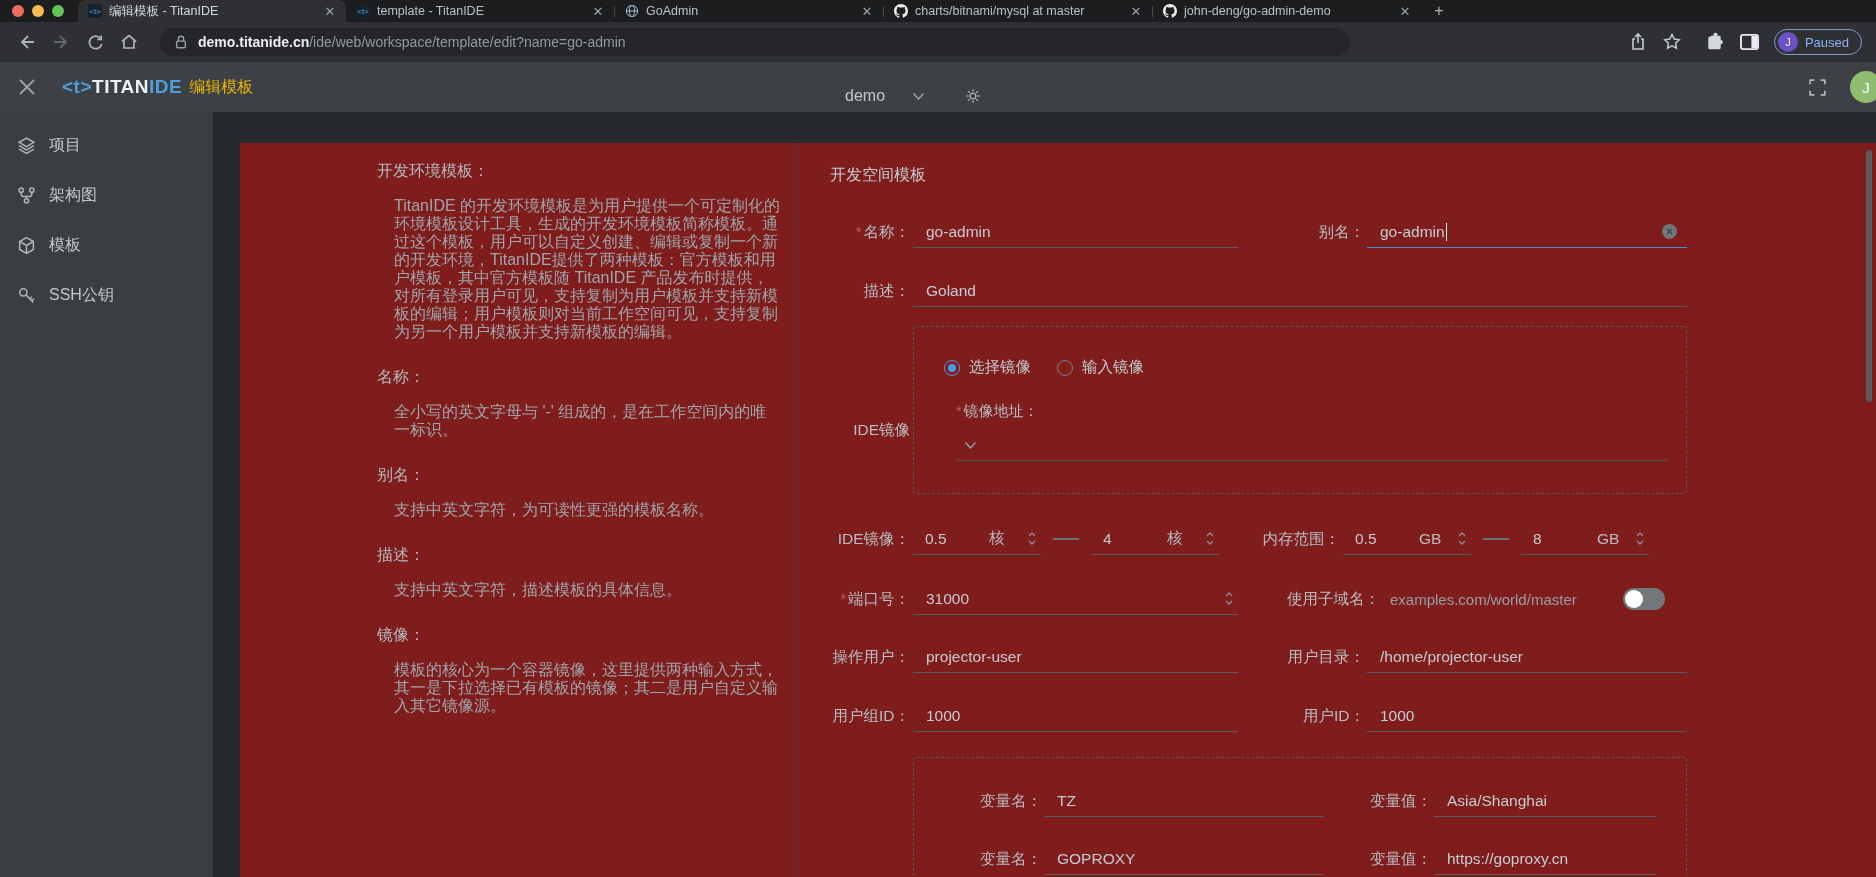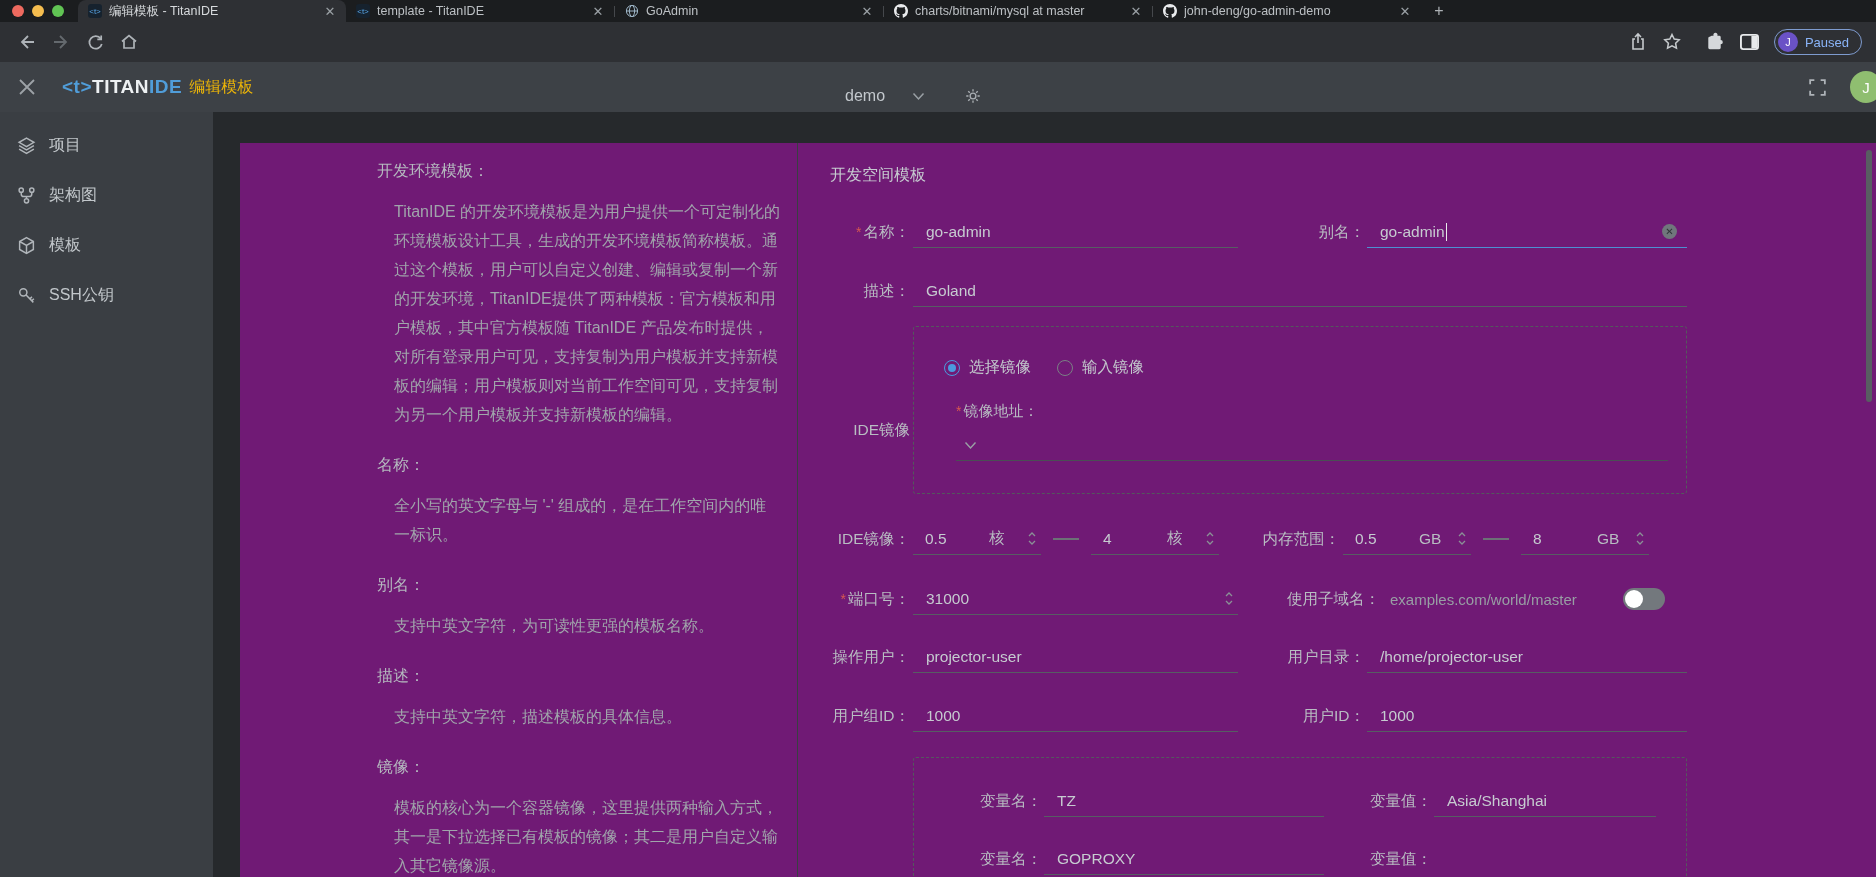--- a/index.html
+++ b/index.html
@@ -51,29 +51,29 @@
   .avatar { width:32px; height:32px; border-radius:50%; background:#8fbe70; color:#fff; font-size:15px;
     display:flex; align-items:center; justify-content:center; margin-right:-6px; }
 
   
   .content { display:flex; height:765px; }
   .sidebar { width:213px; background:#3a3e43; padding-top:8px; flex-shrink:0; }
   .side-item { height:50px; display:flex; align-items:center; gap:13px; padding-left:17px;
     color:#c2c7cb; font-size:16px; }
   .side-item svg { stroke:#b0b5ba; flex-shrink:0; }
   .main { flex:1; background:#26292c; position:relative; }
-  .panel { position:absolute; left:27px; top:31px; right:0; bottom:0; background:#701a75;
+  .panel { position:absolute; left:27px; top:31px; right:0; bottom:0; background:#7f1d1d;
     display:flex; overflow:hidden; }
   .scrollthumb { position:absolute; right:4px; top:38px; width:6px; height:252px; border-radius:3px; background:#585d62; }
 
   
   .docs { width:558px; flex-shrink:0; border-right:1px solid #3a3e42; padding:18px 16px 0 137px; }
   .docs-h { font-size:16px; color:#b5babf; margin:26px 0 15px; font-weight:400; }
   .docs-h.first { margin-top:0; }
-  .docs-p { font-size:16px; color:#a0a5ab; line-height:29px; padding-left:17px; }
+  .docs-p { font-size:16px; color:#a0a5ab; line-height:18px; padding-left:17px; }
 
   
   .form { margin-left:32px; width:857px; padding-top:20px; }
   .form-title { height:24px; line-height:24px; font-size:16px; color:#c6cbd0; }
   .frow { display:flex; align-items:center; height:34px; }
   .lbl { width:80px; text-align:right; font-size:15.5px; color:#b8bdc2; flex-shrink:0; white-space:nowrap; }
   .lbl2 { width:95px; text-align:right; font-size:15.5px; color:#b8bdc2; flex-shrink:0; white-space:nowrap; }
   .req::before { content:"*"; color:#d75850; margin-right:2px; font-size:14px; }
   .inp { height:32px; display:flex; align-items:center; border-bottom:1px solid #575d63;
     padding-left:13px; font-size:15.5px; color:#c6cbd0; position:relative; }
@@ -191,20 +191,27 @@
         <path d="M16 2.5 V6.6 H11.9"></path>
     </svg>
   </div>
   <div class="nav-ic">
     <svg width="20" height="20" viewBox="0 0 20 20" fill="none" stroke-width="1.7">
       <path d="M3 9.5 L10 3.5 L17 9.5"></path>
         <path d="M5 8.5 V16 H15 V8.5"></path>
     </svg>
   </div>
 
+  <div class="omnibox">
+    <svg width="14" height="16" viewBox="0 0 16 18" fill="none" stroke="#9aa0a5" stroke-width="1.6">
+      <rect x="3" y="8" width="10" height="7.5" rx="1.5"></rect>
+        <path d="M5 8 V5.5 a3 3 0 0 1 6 0 V8"></path>
+    </svg>
+    <div class="url"><b>demo.titanide.cn</b><span>/ide/web/workspace/template/edit?name=go-admin</span></div>
+  </div>
 
   <div class="tb-right">
     <svg width="20" height="20" viewBox="0 0 20 20" fill="none" stroke="#c6cacd" stroke-width="1.6">
       <path d="M7 7 H5 V17 H15 V7 H13"></path>
         <path d="M10 11 V2.5 M7 5 L10 2 L13 5"></path>
     </svg>
     <svg width="20" height="20" viewBox="0 0 20 20" fill="none" stroke="#c6cacd" stroke-width="1.5">
       <path d="M10 2.5 l2.2 4.5 5 .7 -3.6 3.5 .85 4.95 L10 13.8 l-4.45 2.35 .85 -4.95 -3.6 -3.5 5 -.7 z"></path>
     </svg>
     <svg width="21" height="21" viewBox="0 0 22 22" fill="#d5d8db" style="margin-left:8px">
@@ -453,20 +460,23 @@
             <div class="inp vinp2">
                 <span>Asia/Shanghai</span>
               </div>
           </div>
           <div class="vrow">
             <span class="vlbl">变量名：</span>
             <div class="inp vinp1">
                 <span>GOPROXY</span>
               </div>
             <span class="vlbl vgap">变量值：</span>
+            <div class="inp vinp2">
+                <span>https://goproxy.cn</span>
+              </div>
           </div>
         </div>
 
       </div>
     </div>
     <div class="scrollthumb"></div>
   </div>
 </div>
 
 </body></html>

